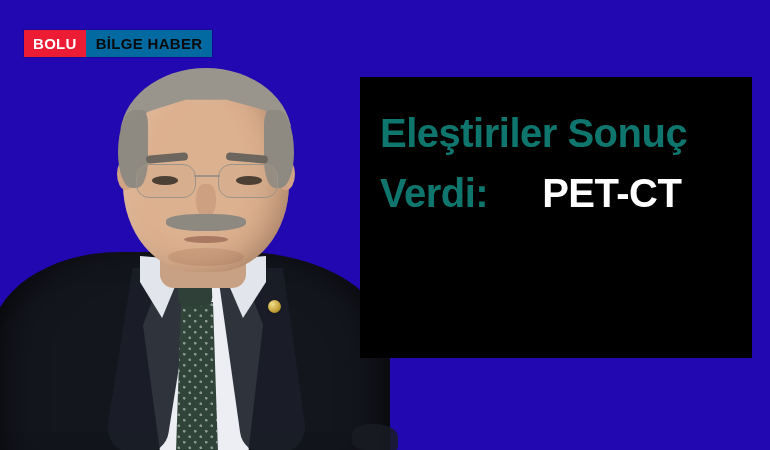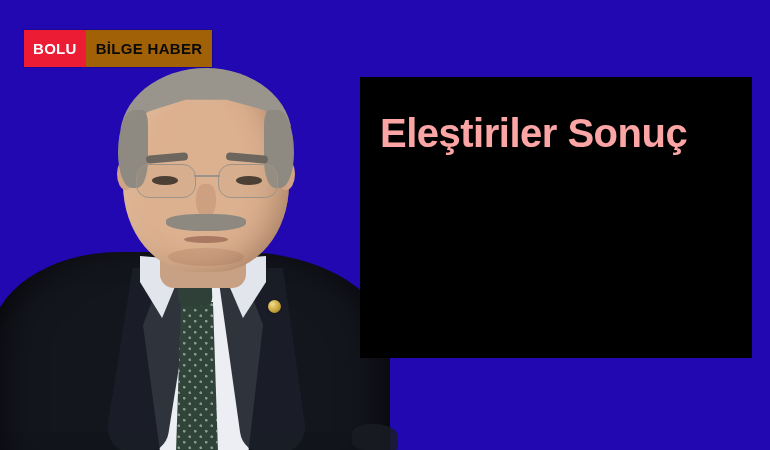--- a/index.html
+++ b/index.html
@@ -9,31 +9,31 @@
     background:#2208b0;
   }
   #stage{
     position:relative;width:770px;height:450px;overflow:hidden;
     background:#2208b0;
   }
 
   
   .logo{
     position:absolute;left:24px;top:30px;
-    display:flex;align-items:stretch;height:37px;
+    display:flex;align-items:stretch;height:27px;
     box-shadow:0 0 0 1px rgba(0,0,0,.15);
     z-index:40;
   }
   .logo-red{
     background:#ec1c35;color:#ffffff;
     font-weight:700;font-size:15px;letter-spacing:.3px;
     padding:0 9px;display:flex;align-items:center;line-height:1;
   }
   .logo-white{
-    background:#a16207;color:#0a0a0a;
+    background:#0369a1;color:#0a0a0a;
     font-weight:700;font-size:15px;letter-spacing:.3px;
     padding:0 10px;display:flex;align-items:center;line-height:1;
   }
 
   
   .portrait{
     position:absolute;left:0;top:0;width:420px;height:450px;
     z-index:10;overflow:hidden;
   }
   
@@ -158,21 +158,21 @@
   .headline-inner{
     position:absolute;left:20px;top:26px;right:12px;
   }
   .hl-line{
     font-weight:700;
     font-size:40px;
     line-height:60px;
     letter-spacing:-0.5px;
     white-space:pre;
   }
-  .hl-yellow{color:#fca5a5;}
+  .hl-yellow{color:#0f766e;}
   .hl-white{color:#ffffff;}
   .hl-row{display:block;}
 </style>
 </head>
 <body>
 
 <div id="stage">
 
   <div class="logo">
     <div class="logo-red">BOLU</div>
@@ -208,16 +208,17 @@
     <div class="nose"></div>
     <div class="mustache"></div>
     <div class="mouth"></div>
     <div class="chin-shadow"></div>
   </div>
   <div class="photo-artifact"></div>
 
   <div class="headline-box">
     <div class="headline-inner">
       <span class="hl-line hl-row hl-yellow">Eleştiriler Sonuç</span>
+      <span class="hl-line hl-row"><span class="hl-yellow">Verdi:</span><span class="hl-white" style="padding-left:54px;">PET-CT</span></span>
     </div>
   </div>
 
 </div>
 
 </body></html>

